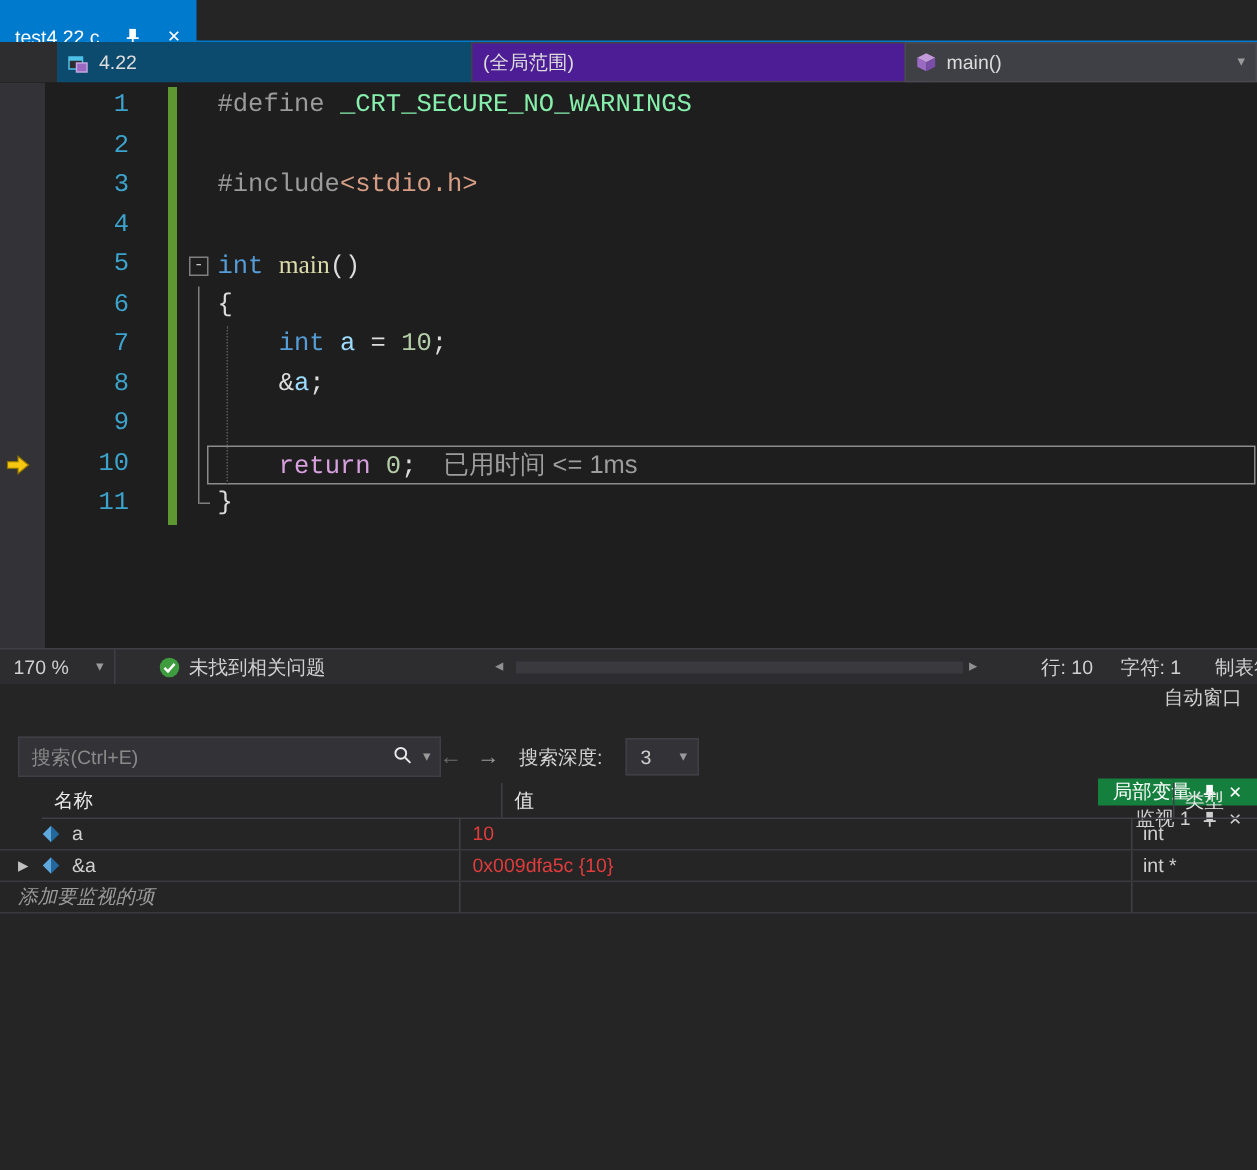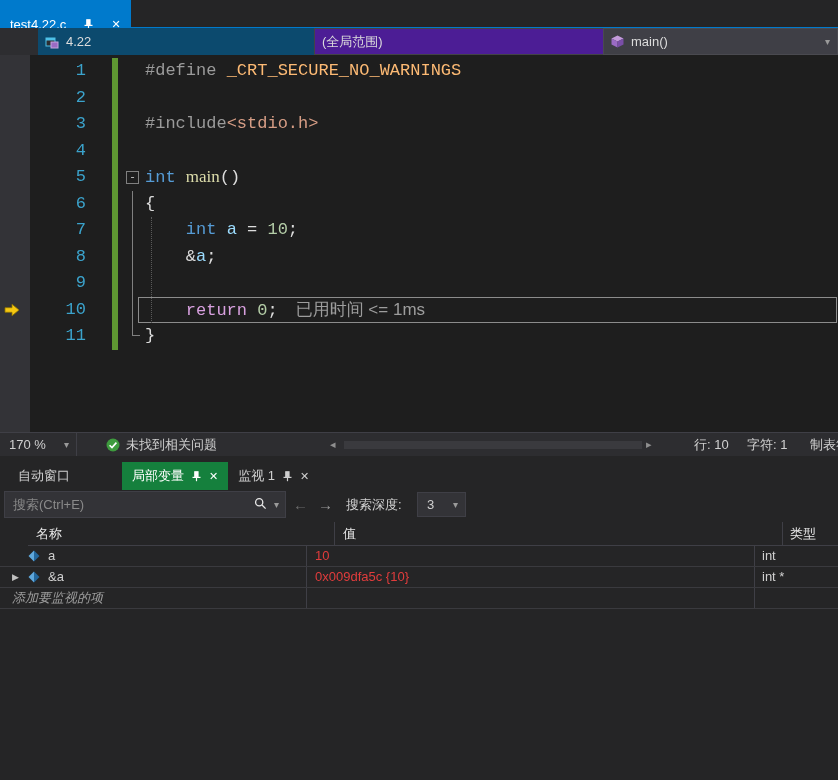--- a/index.html
+++ b/index.html
@@ -28,21 +28,21 @@
   
   .editor{position:absolute;top:55px;left:0;width:838px;height:377px;background:#1e1e1e;overflow:hidden;}
   .margin-strip{position:absolute;left:0;top:0;width:30px;height:100%;background:#333337;}
   #line-numbers{position:absolute;left:30px;top:3px;width:56px;text-align:right;
                 font-family:"Liberation Mono",monospace;font-size:17px;color:#3ba3cc;}
   .line-num{height:26.5px;line-height:26.5px;}
   .green-bar{position:absolute;left:112px;top:3px;width:6px;height:291.5px;background:#5e9732;}
   #code-lines{position:absolute;left:145px;top:3px;right:0;
               font-family:"Liberation Mono",monospace;font-size:17px;color:#dcdcdc;white-space:pre;}
   .code-line{height:26.5px;line-height:26.5px;}
-  .c-pp{color:#9b9b9b;}.c-macro{color:#fdba74;}.c-str{color:#d69d85;}.c-kw{color:#569cd6;}
+  .c-pp{color:#9b9b9b;}.c-macro{color:#86efac;}.c-str{color:#d69d85;}.c-kw{color:#569cd6;}
   .c-ctrl{color:#d8a0df;}.c-fn{color:#dcdcaa;font-family:Liberation Serif, serif;}.c-var{color:#9cdcfe;}.c-num{color:#b5cea8;}
   .c-plain{color:#dcdcdc;}
   .perftip{font-family:"Liberation Sans",sans-serif;font-size:17px;color:#9d9d9d;margin-left:18px;}
   .current-line-box{position:absolute;left:138px;right:1px;height:26.5px;border:1px solid #8c8c8c;
                     box-sizing:border-box;pointer-events:none;}
   .ip-arrow{position:absolute;left:3px;width:18px;height:14px;}
   .fold-box{position:absolute;left:126px;width:13px;height:13px;border:1px solid #808080;
             background:#1e1e1e;color:#c8c8c8;font:11px/11px "Liberation Mono",monospace;
             text-align:center;box-sizing:border-box;}
   .fold-bracket{position:absolute;left:132px;width:8px;border-left:1px solid #808080;}
@@ -61,27 +61,27 @@
   .hs-right{left:646px;}
   .hs-thumb{position:absolute;left:344px;top:8px;width:298px;height:8px;background:#3a3a3e;}
   .status-line{position:absolute;left:694px;line-height:23px;}
   .status-char{position:absolute;left:747px;line-height:23px;}
   .status-tabs{position:absolute;left:810px;width:28px;line-height:23px;overflow:hidden;white-space:nowrap;}
 
   
   .panel{position:absolute;top:456px;left:0;width:838px;height:324px;background:#252526;
          font-size:13px;color:#d0d0d0;}
   .panel-tabs{position:absolute;top:0;left:0;right:0;height:34px;display:flex;
-              align-items:flex-end;padding-left:8px;box-sizing:border-box;}
+              align-items:flex-end;padding-left:8px;box-sizing:border-box;flex-direction:column;}
   .panel-tab{height:28px;display:flex;align-items:center;gap:7px;padding:0 10px;color:#cfcfcf;}
   .panel-tab.active{background:#15803d;color:#fff;margin-top:45px;}
   .panel-tabs .panel-tab:nth-child(2){margin-left:42px;}
   .panel-tab .tab-close{font-size:11px;}
 
-  .search-box{position:absolute;left:4px;top:35px;width:282px;height:27px;background:#333337;
+  .search-box{position:absolute;left:12px;top:35px;width:282px;height:27px;background:#333337;
               border:1px solid #3f3f46;box-sizing:border-box;}
   .search-placeholder{line-height:25px;padding-left:8px;color:#8a8a8a;}
   .search-icons{position:absolute;right:6px;top:0;height:25px;display:flex;align-items:center;gap:7px;}
   .search-icons .combo-arrow{position:static;transform:none;}
   .nav-back{position:absolute;left:293px;top:35px;line-height:27px;font-size:15px;color:#6c6c6c;}
   .nav-fwd{position:absolute;left:318px;top:35px;line-height:27px;font-size:15px;color:#9a9a9a;}
   .depth-label{position:absolute;left:346px;top:35px;line-height:27px;color:#d4d4d4;}
   .depth-combo{position:absolute;left:417px;top:36px;width:49px;height:25px;background:#333337;
                border:1px solid #3f3f46;box-sizing:border-box;line-height:23px;padding-left:9px;}
 

